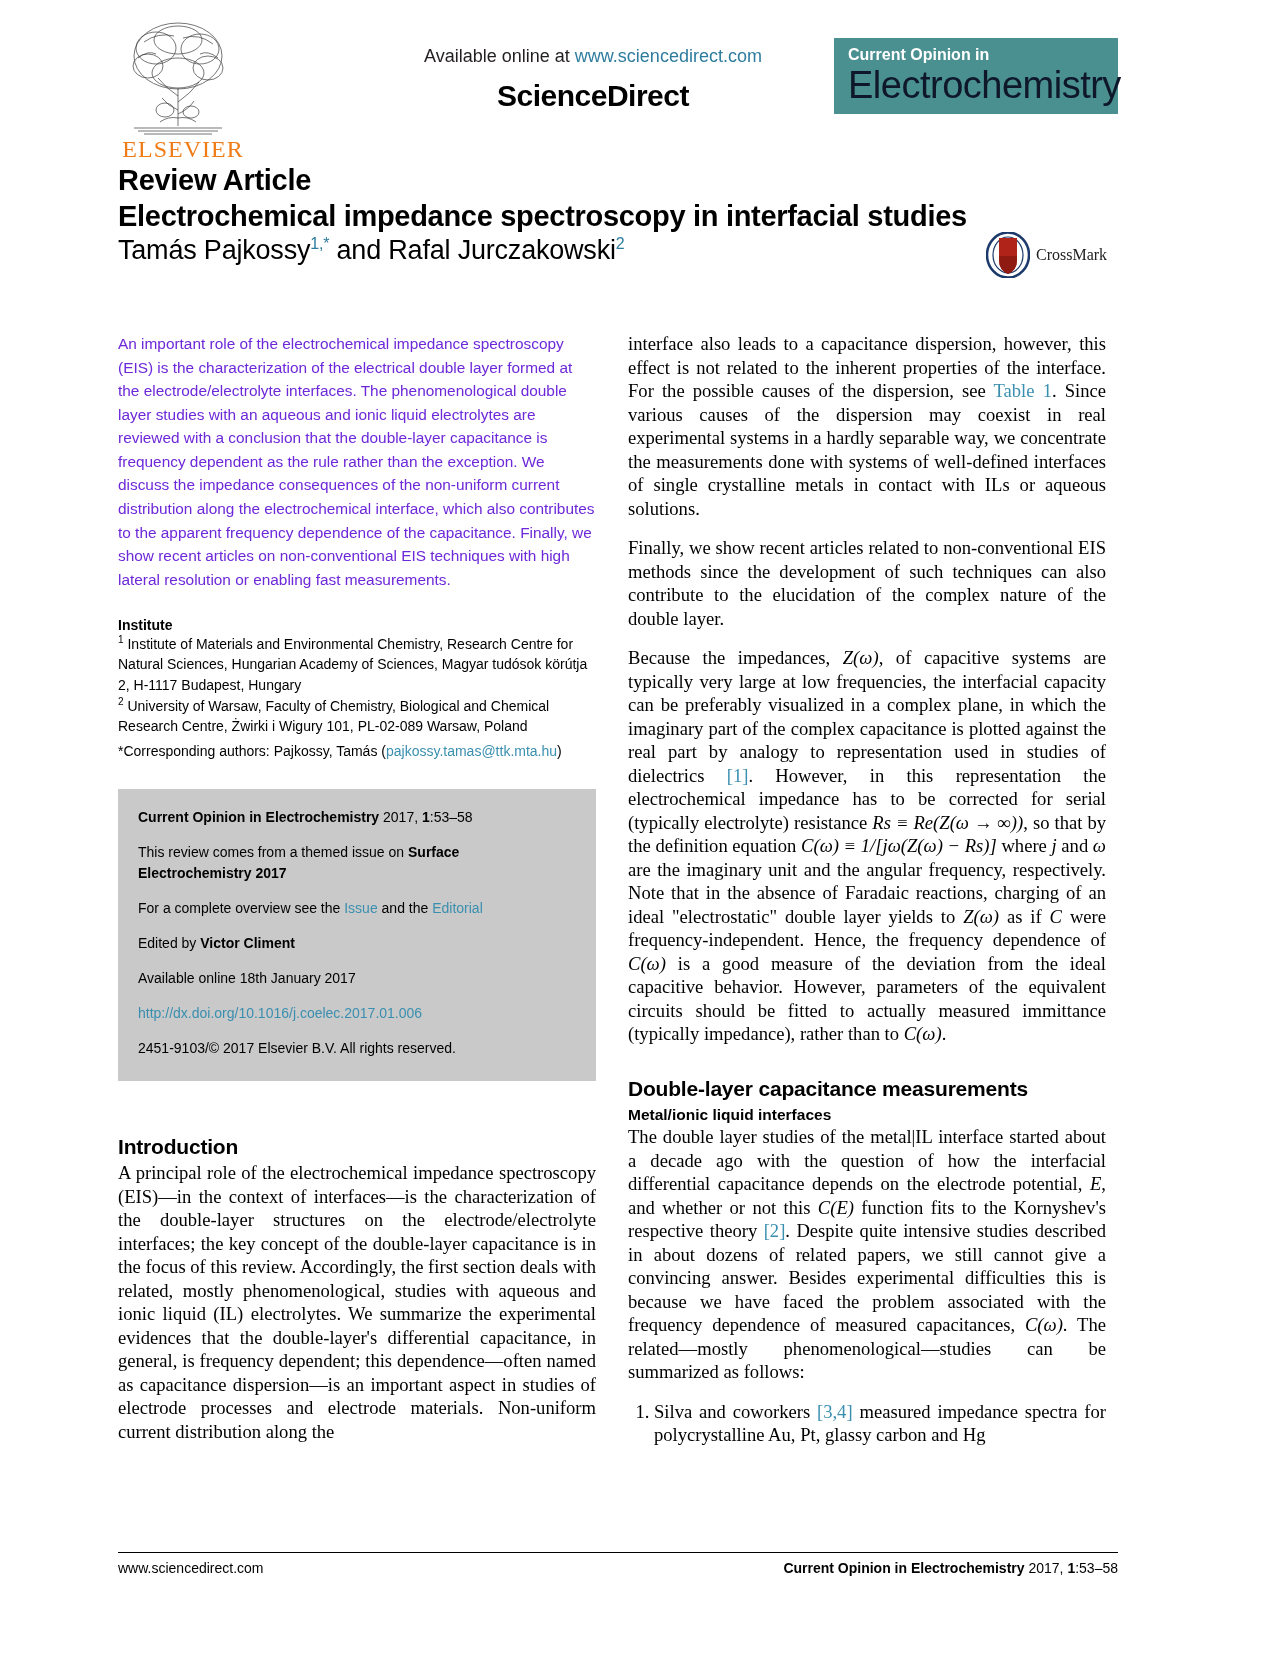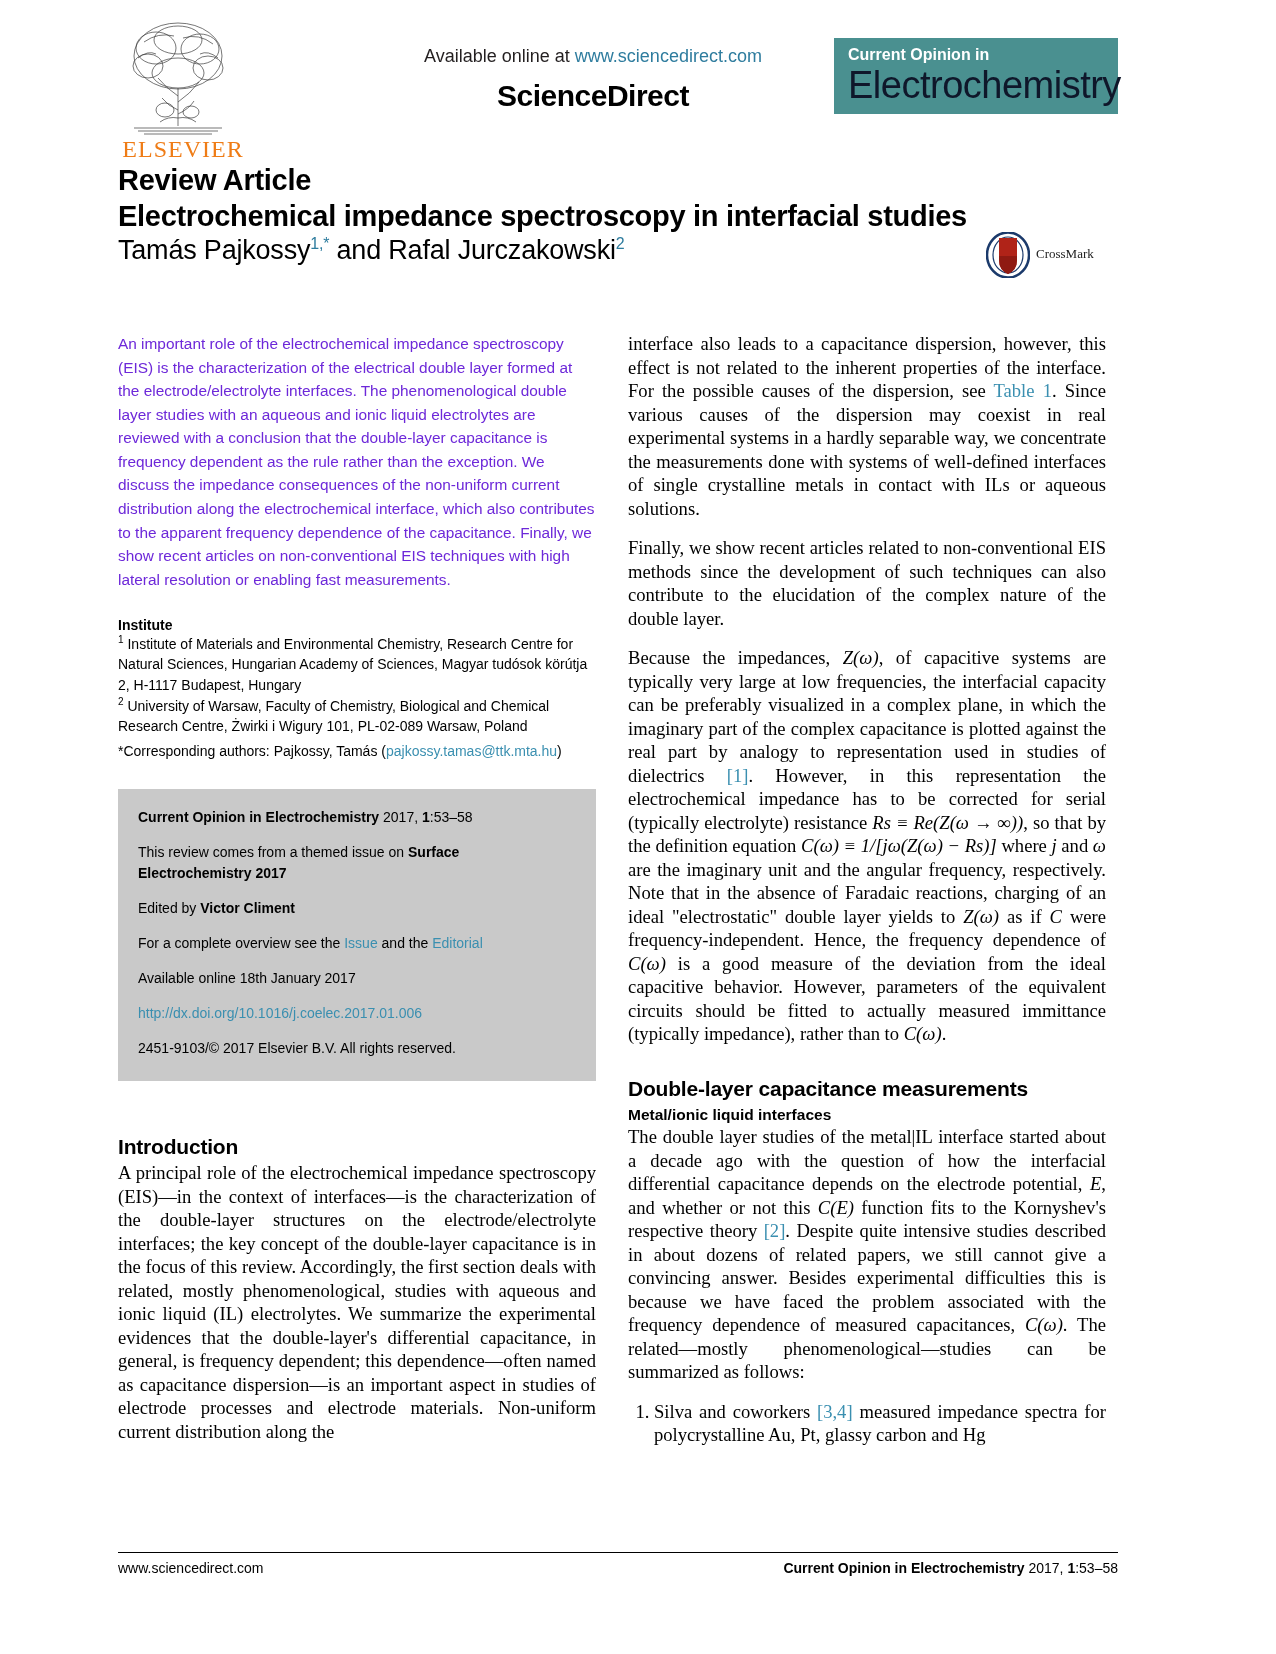--- a/index.html
+++ b/index.html
@@ -125,21 +125,21 @@
     height: 48px;
   }
   .cm-badge {
     position: absolute; left: 0; top: 0;
     width: 44px; height: 46px;
   }
   .cm-label {
     position: absolute;
     left: 50px; top: 14px;
     font-family: "Liberation Serif", serif;
-    font-size: 13px;
+    font-size: 16px;
     color: #222;
   }
 
   
   .col {
     position: absolute;
     top: 332px;
     width: 478px;
   }
   .col-left  { left: 118px; }
@@ -329,22 +329,22 @@
 
     <div class="addr-head">Institute</div>
     <div class="addr-body"><sup>1</sup><span> Institute of Materials and Environmental Chemistry, Research Centre for Natural Sciences, Hungarian Academy of Sciences, Magyar tudósok körútja 2, H-1117 Budapest, Hungary</span></div>
     <div class="addr-body"><sup>2</sup><span> University of Warsaw, Faculty of Chemistry, Biological and Chemical Research Centre, Żwirki i Wigury 101, PL-02-089 Warsaw, Poland</span></div>
 
     <div class="corresp"><span>*Corresponding authors: Pajkossy, Tamás  (</span><span class="lnk">pajkossy.tamas@ttk.mta.hu</span><span>)</span></div>
 
     <div class="infobox">
       <p><b>Current Opinion in Electrochemistry</b><span> 2017, </span><b>1</b><span>:53–58</span></p>
       <p><span>This review comes from a themed issue on </span><b>Surface Electrochemistry 2017</b></p>
+      <p><span>For a complete overview see the </span><span class="lnk">Issue</span><span> and the </span><span class="lnk">Editorial</span></p>
       <p><span>Edited by </span><b>Victor Climent</b></p>
-      <p><span>For a complete overview see the </span><span class="lnk">Issue</span><span> and the </span><span class="lnk">Editorial</span></p>
       <p>Available online 18th January 2017</p>
       <p><span class="lnk">http://dx.doi.org/10.1016/j.coelec.2017.01.006</span></p>
       <p>2451-9103/© 2017 Elsevier B.V. All rights reserved.</p>
     </div>
 
     <div class="sec-h1">Introduction</div>
     <div class="body">
       <p class="nogap">A principal role of the electrochemical impedance spectroscopy (EIS)—in the context of interfaces—is the characterization of the double-layer structures on the electrode/electrolyte interfaces; the key concept of the double-layer capacitance is in the focus of this review. Accordingly, the first section deals with related, mostly phenomenological, studies with aqueous and ionic liquid (IL) electrolytes. We summarize the experimental evidences that the double-layer's differential capacitance, in general, is frequency dependent; this dependence—often named as capacitance dispersion—is an important aspect in studies of electrode processes and electrode materials. Non-uniform current distribution along the</p>
     </div>
   </div>

